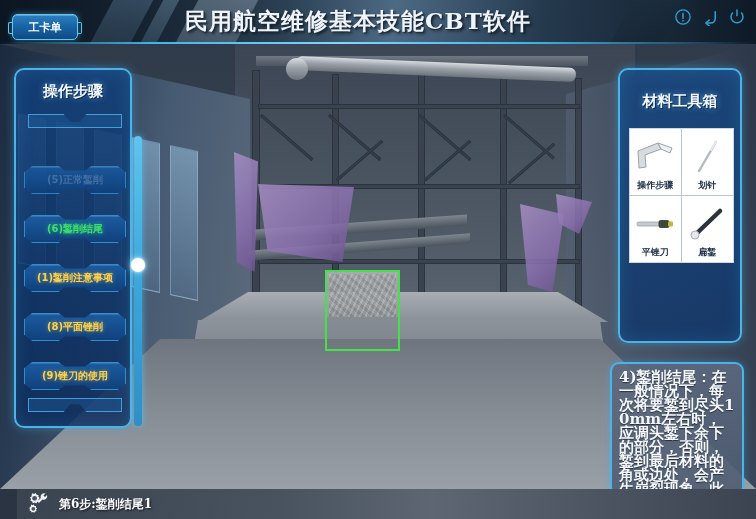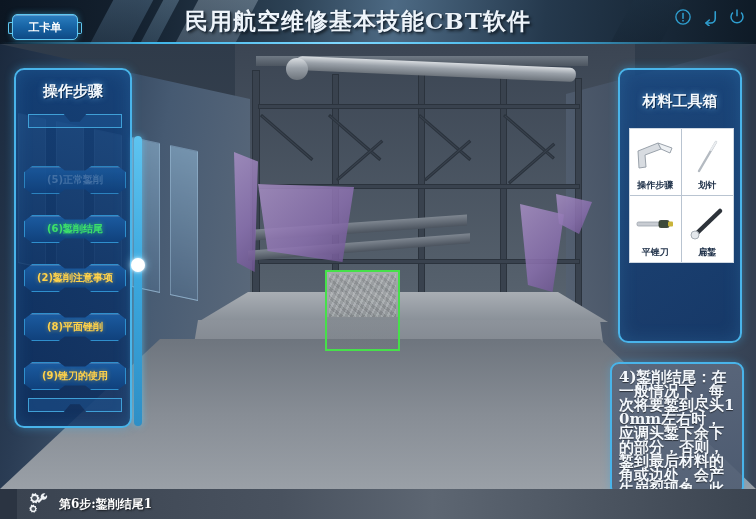--- a/index.html
+++ b/index.html
@@ -378,21 +378,21 @@
   </div>
 
   <div class="left-panel">
     <div class="left-title">操作步骤</div>
     <div class="panel-notch top"></div>
     <div class="panel-notch bot"></div>
 
     <div class="steps">
       <div class="step-item dim">(5)正常錾削</div>
       <div class="step-item active">(6)錾削结尾</div>
-      <div class="step-item warn">(2)錾削注意事项</div>
+      <div class="step-item warn">(1)錾削注意事项</div>
       <div class="step-item warn">(8)平面锉削</div>
       <div class="step-item warn">(9)锉刀的使用</div>
     </div>
 
     <div class="scroll-track">
       <div class="scroll-handle" style="top: 42%;"></div>
     </div>
   </div>
 
   <div class="right-panel">

